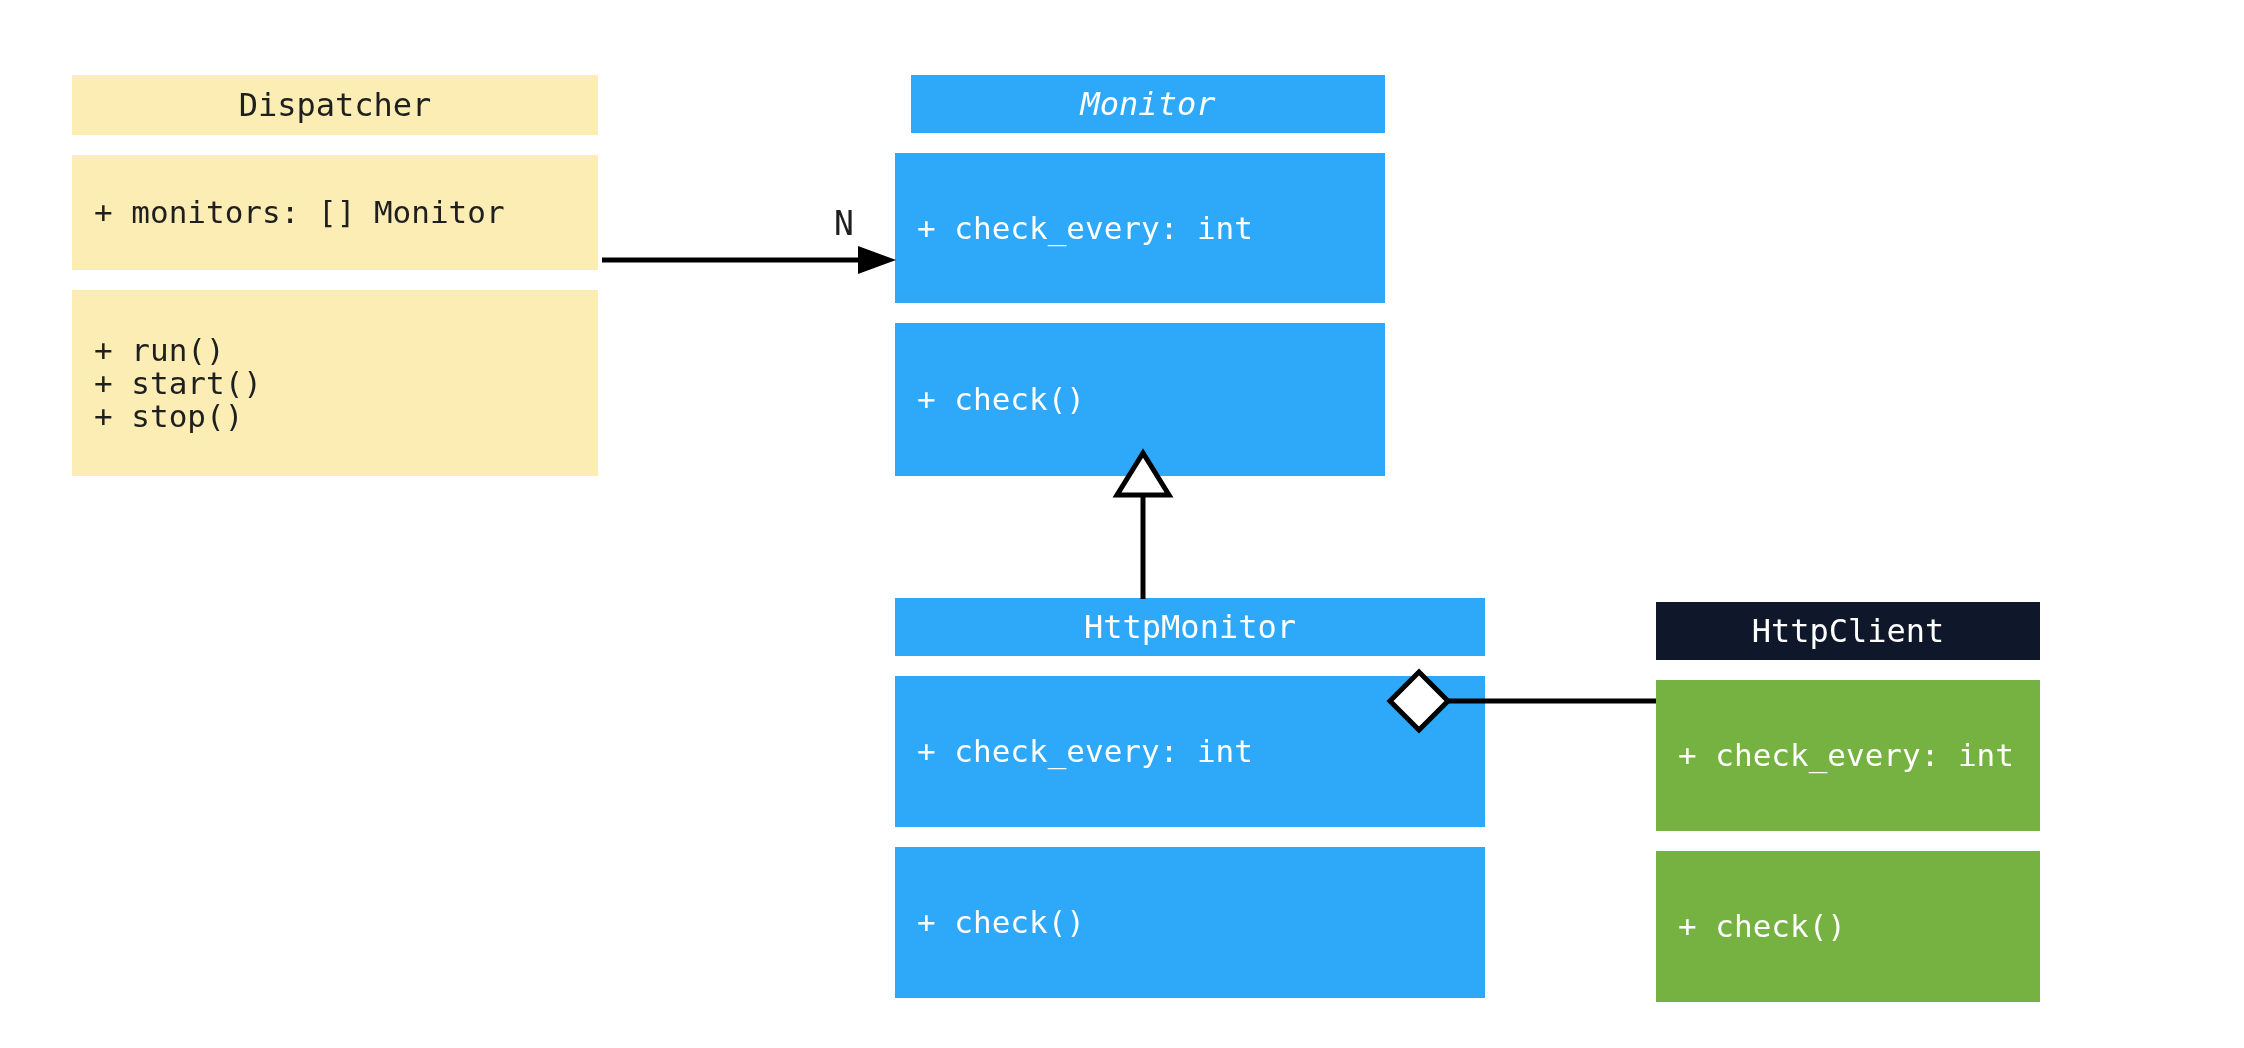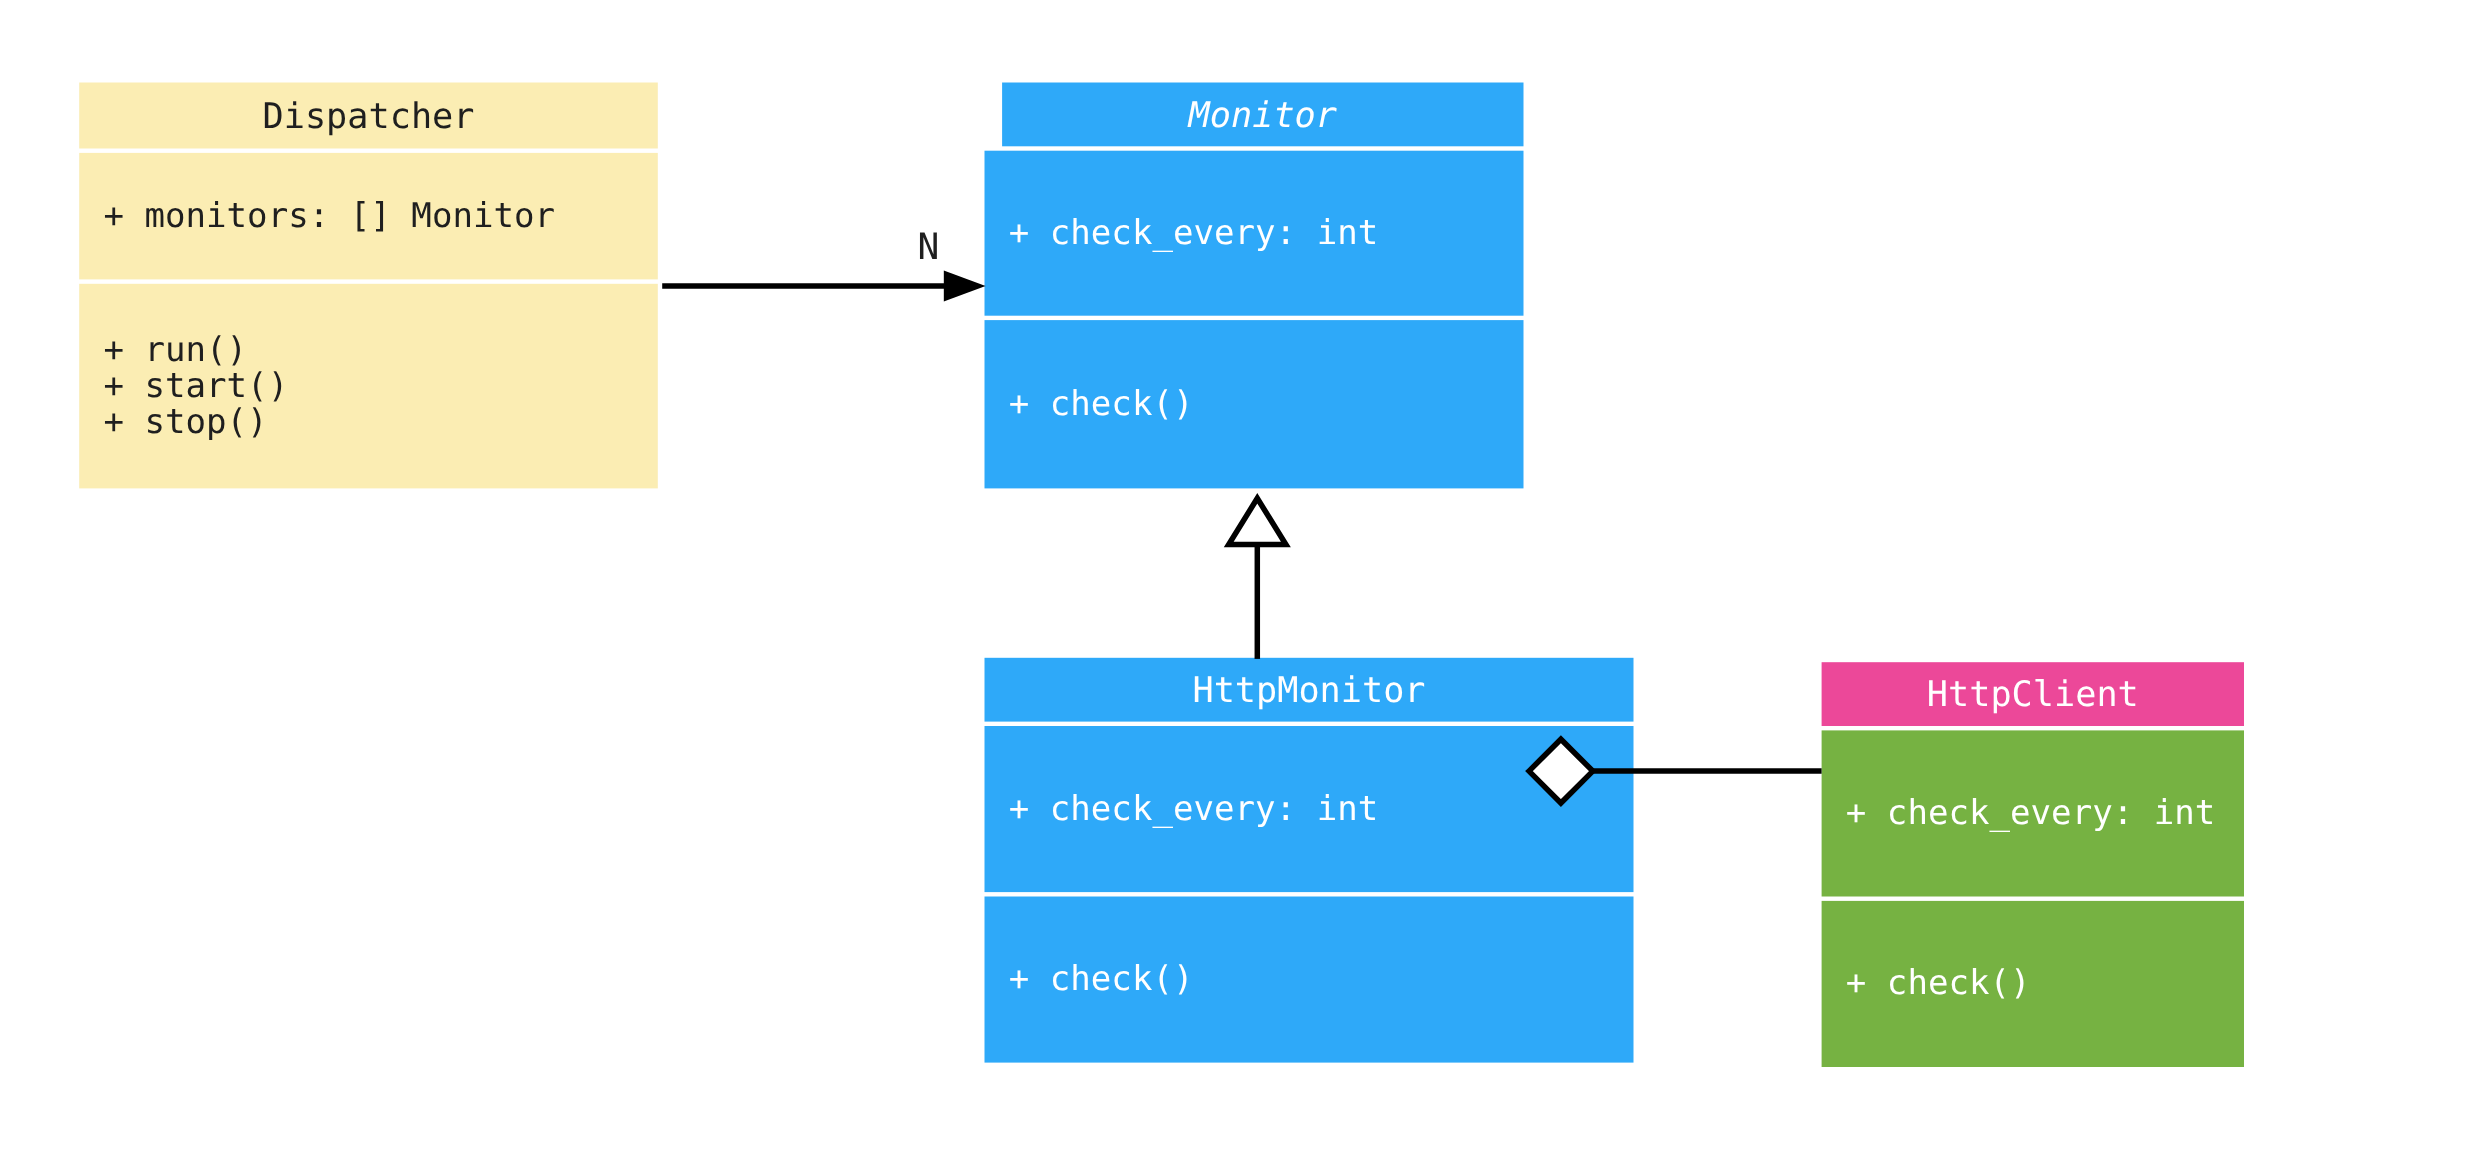--- a/index.html
+++ b/index.html
@@ -8,21 +8,21 @@
     width:2244px; height:1048px;
     background:#ffffff;
     overflow:hidden;
     font-family:"DejaVu Sans Mono", "Liberation Mono", monospace;
   }
 
   .class-box {
     position:absolute;
     display:flex;
     flex-direction:column;
-    gap:4px;
+    gap:20px;
   }
   .sec {
     display:flex;
     flex-direction:column;
     justify-content:center;
     box-sizing:border-box;
   }
   .sec.title {
     align-items:center;
     text-align:center;
@@ -112,21 +112,21 @@
     </div>
     <div class="sec attrs" style="background-color: rgb(46, 169, 249);">
       <div style="color: rgb(255, 255, 255);">+ check_every: int</div>
     </div>
     <div class="sec methods" style="background-color: rgb(46, 169, 249);">
       <div style="color: rgb(255, 255, 255);">+ check()</div>
     </div>
   </div>
 
   <div class="class-box" id="box-httpclient">
-    <div class="sec title" style="background-color: #ec4899;">
+    <div class="sec title" style="background-color: #0f172a;">
       <span style="color: rgb(255, 255, 255);">HttpClient</span>
     </div>
     <div class="sec attrs" style="background-color: rgb(118, 178, 66);">
       <div style="color: rgb(255, 255, 255);">+ check_every: int</div>
     </div>
     <div class="sec methods" style="background-color: rgb(118, 178, 66);">
       <div style="color: rgb(255, 255, 255);">+ check()</div>
     </div>
   </div>
 

